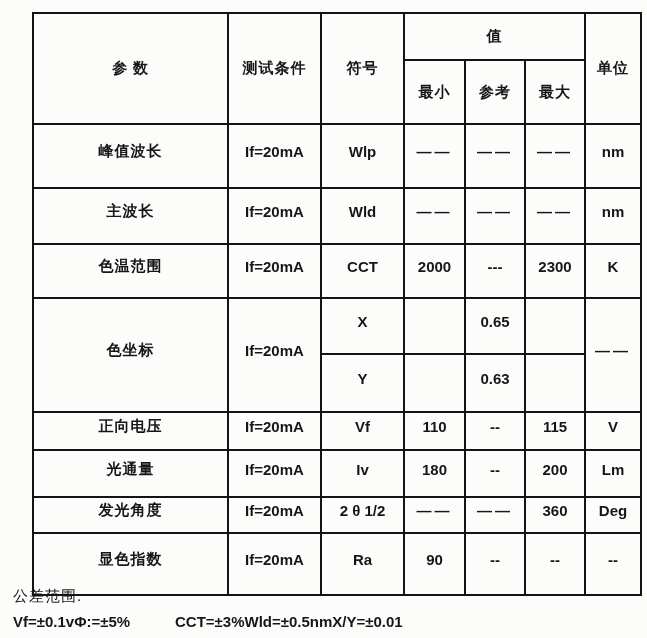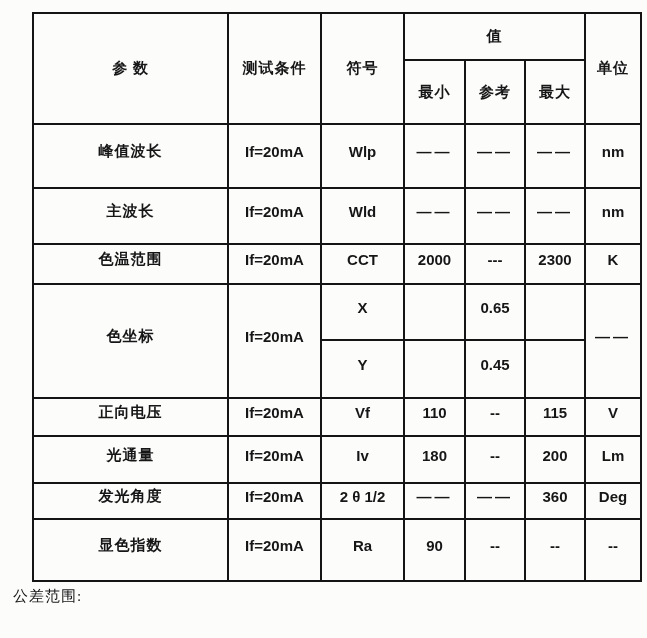--- a/index.html
+++ b/index.html
@@ -76,21 +76,21 @@
       <tr style="height:56px">
         <td class="cn pcol">主波长</td>
         <td>If=20mA</td>
         <td>Wld</td>
         <td class="dashes">——</td>
         <td class="dashes">——</td>
         <td class="dashes">——</td>
         <td>nm</td>
       </tr>
 
-      <tr style="height:40px">
+      <tr style="height:54px">
         <td class="cn pcol">色温范围</td>
         <td>If=20mA</td>
         <td>CCT</td>
         <td>2000</td>
         <td>---</td>
         <td>2300</td>
         <td>K</td>
       </tr>
 
       <tr style="height:56px">
@@ -98,21 +98,21 @@
         <td rowspan="2">If=20mA</td>
         <td>X</td>
         <td></td>
         <td>0.65</td>
         <td></td>
         <td rowspan="2" class="dashes">——</td>
       </tr>
       <tr style="height:58px">
         <td>Y</td>
         <td></td>
-        <td>0.45</td>
+        <td>0.63</td>
         <td></td>
       </tr>
 
       <tr style="height:38px">
         <td class="cn pcol">正向电压</td>
         <td>If=20mA</td>
         <td>Vf</td>
         <td>110</td>
         <td>--</td>
         <td>115</td>
@@ -145,14 +145,18 @@
         <td>Ra</td>
         <td>90</td>
         <td>--</td>
         <td>--</td>
         <td>--</td>
       </tr>
     </tbody>
   </table>
 
   <div class="footer-title">公差范围:</div>
+  <div class="footer-line">
+    <span class="footer-left">Vf=±0.1vΦ:=±5%</span>
+    <span class="footer-right">CCT=±3%Wld=±0.5nmX/Y=±0.01</span>
+  </div>
 
 </div>
 
 </body></html>

